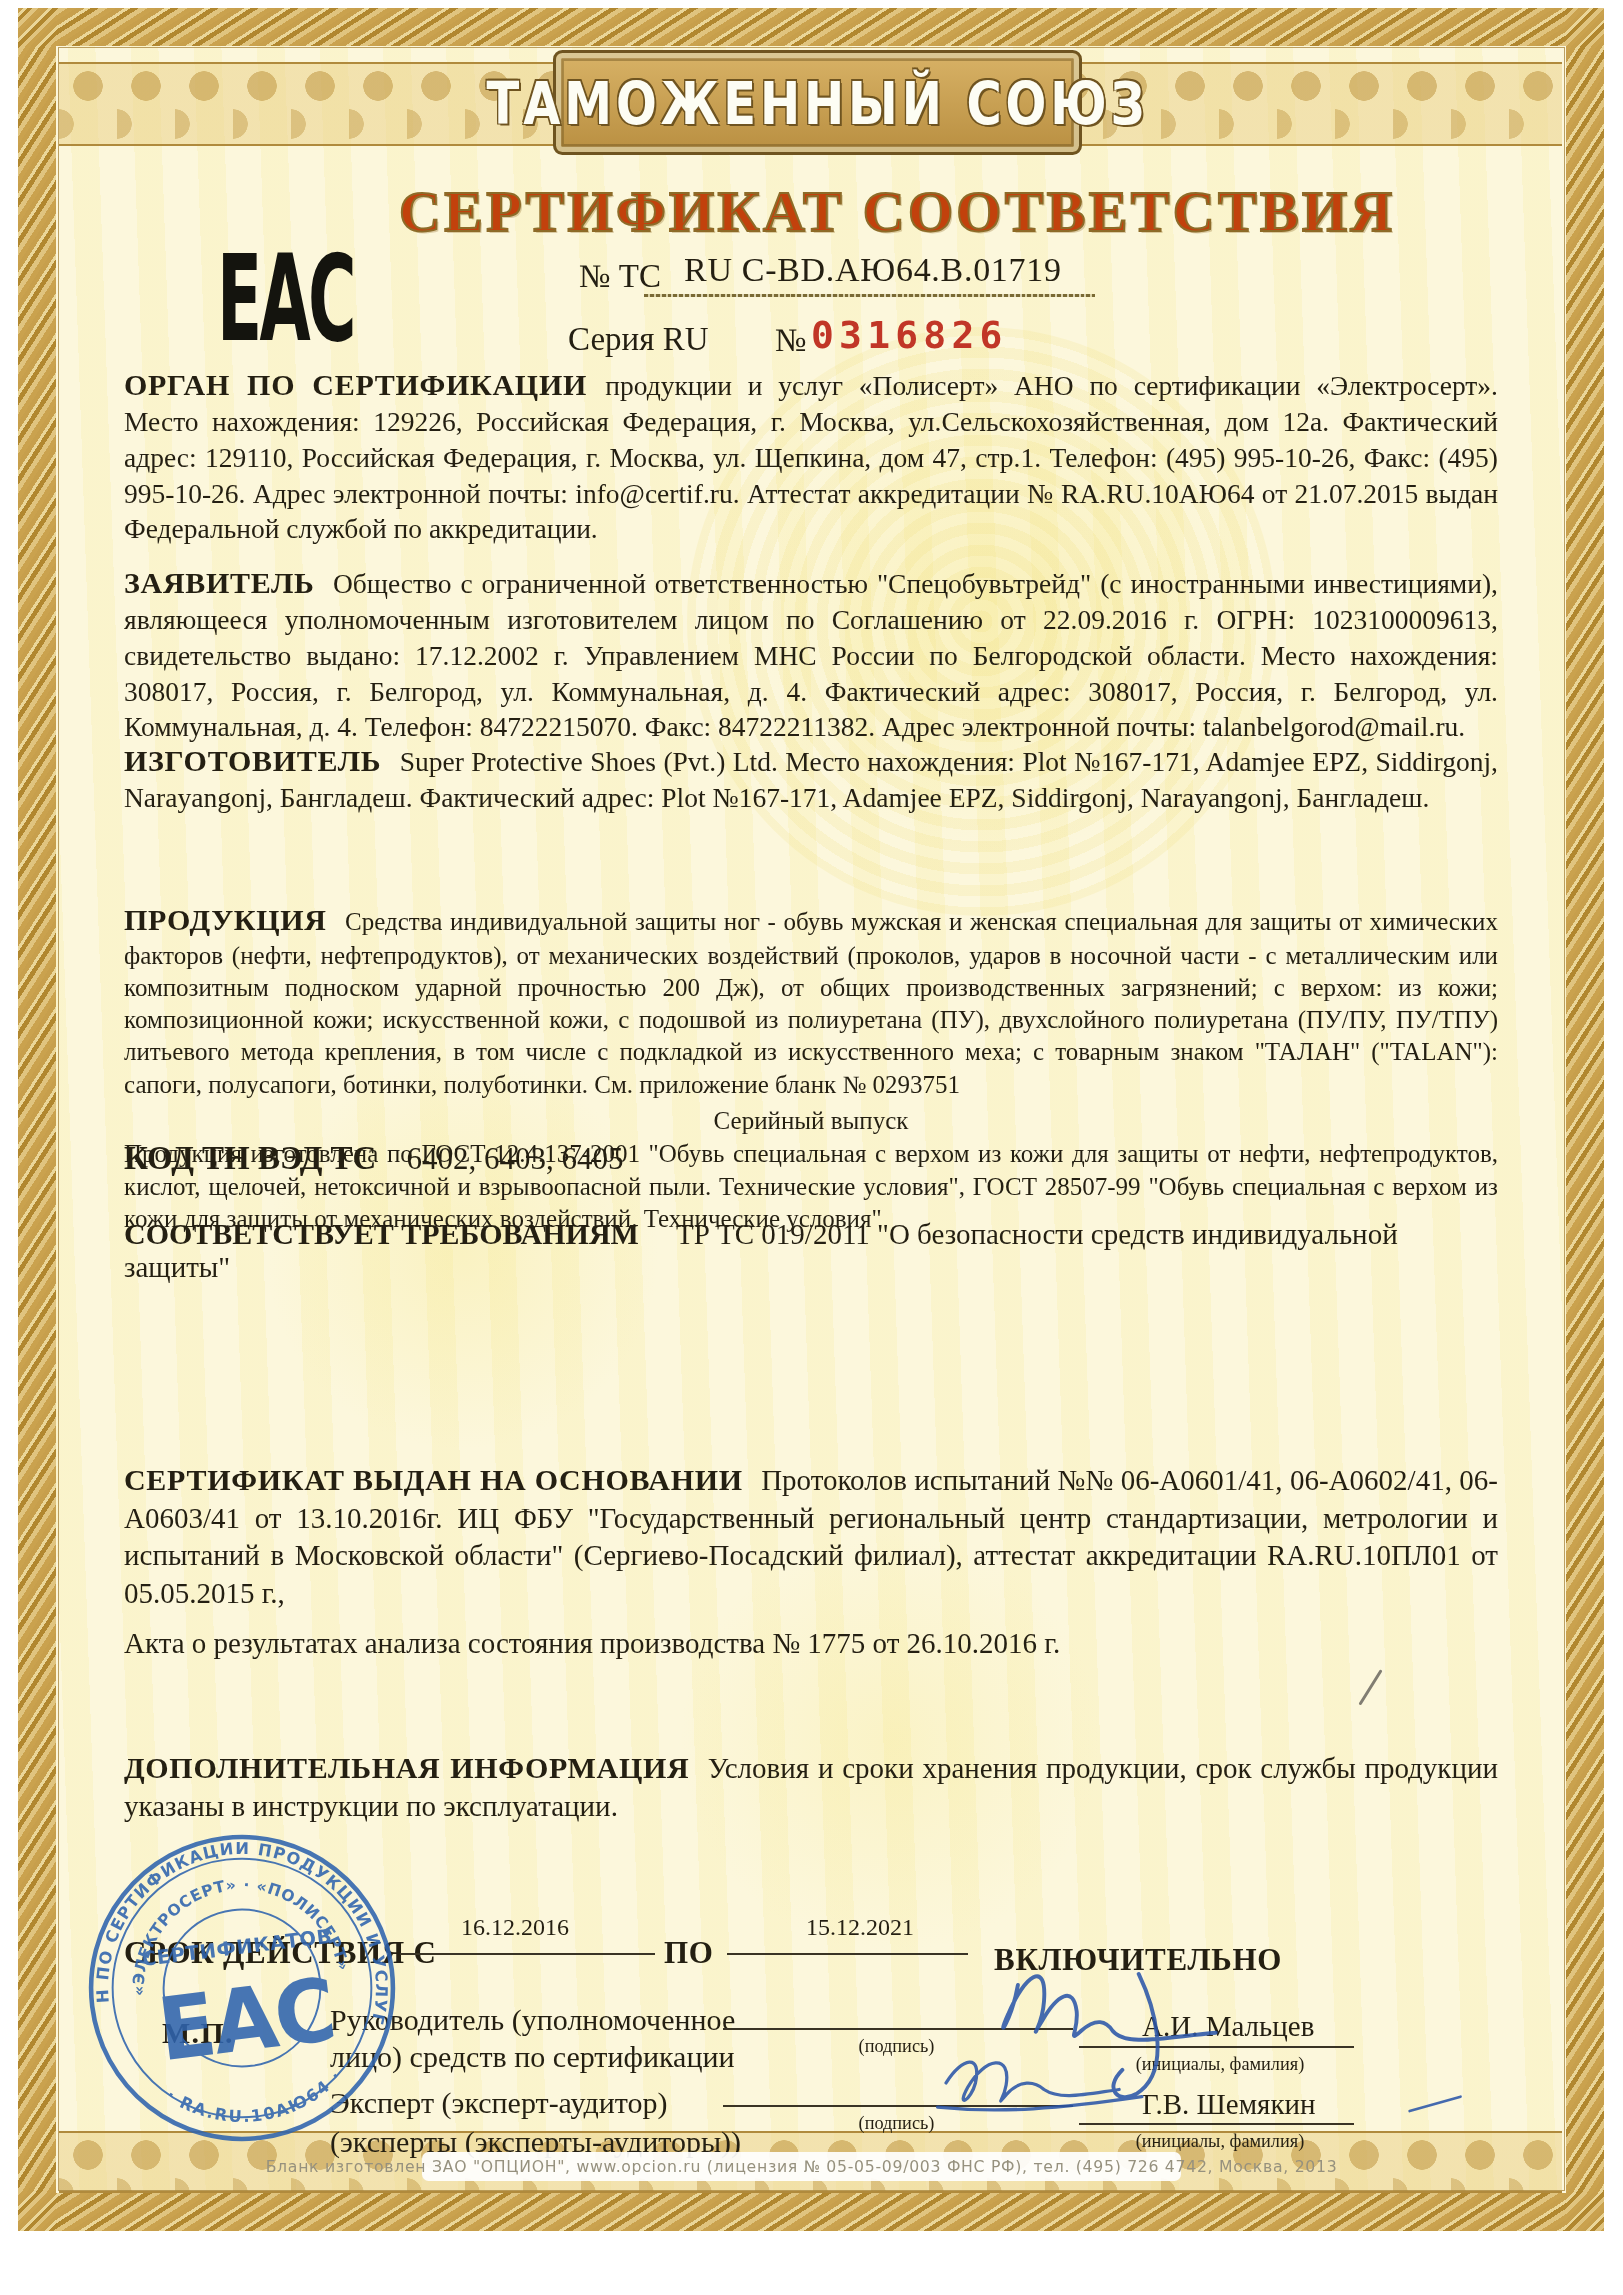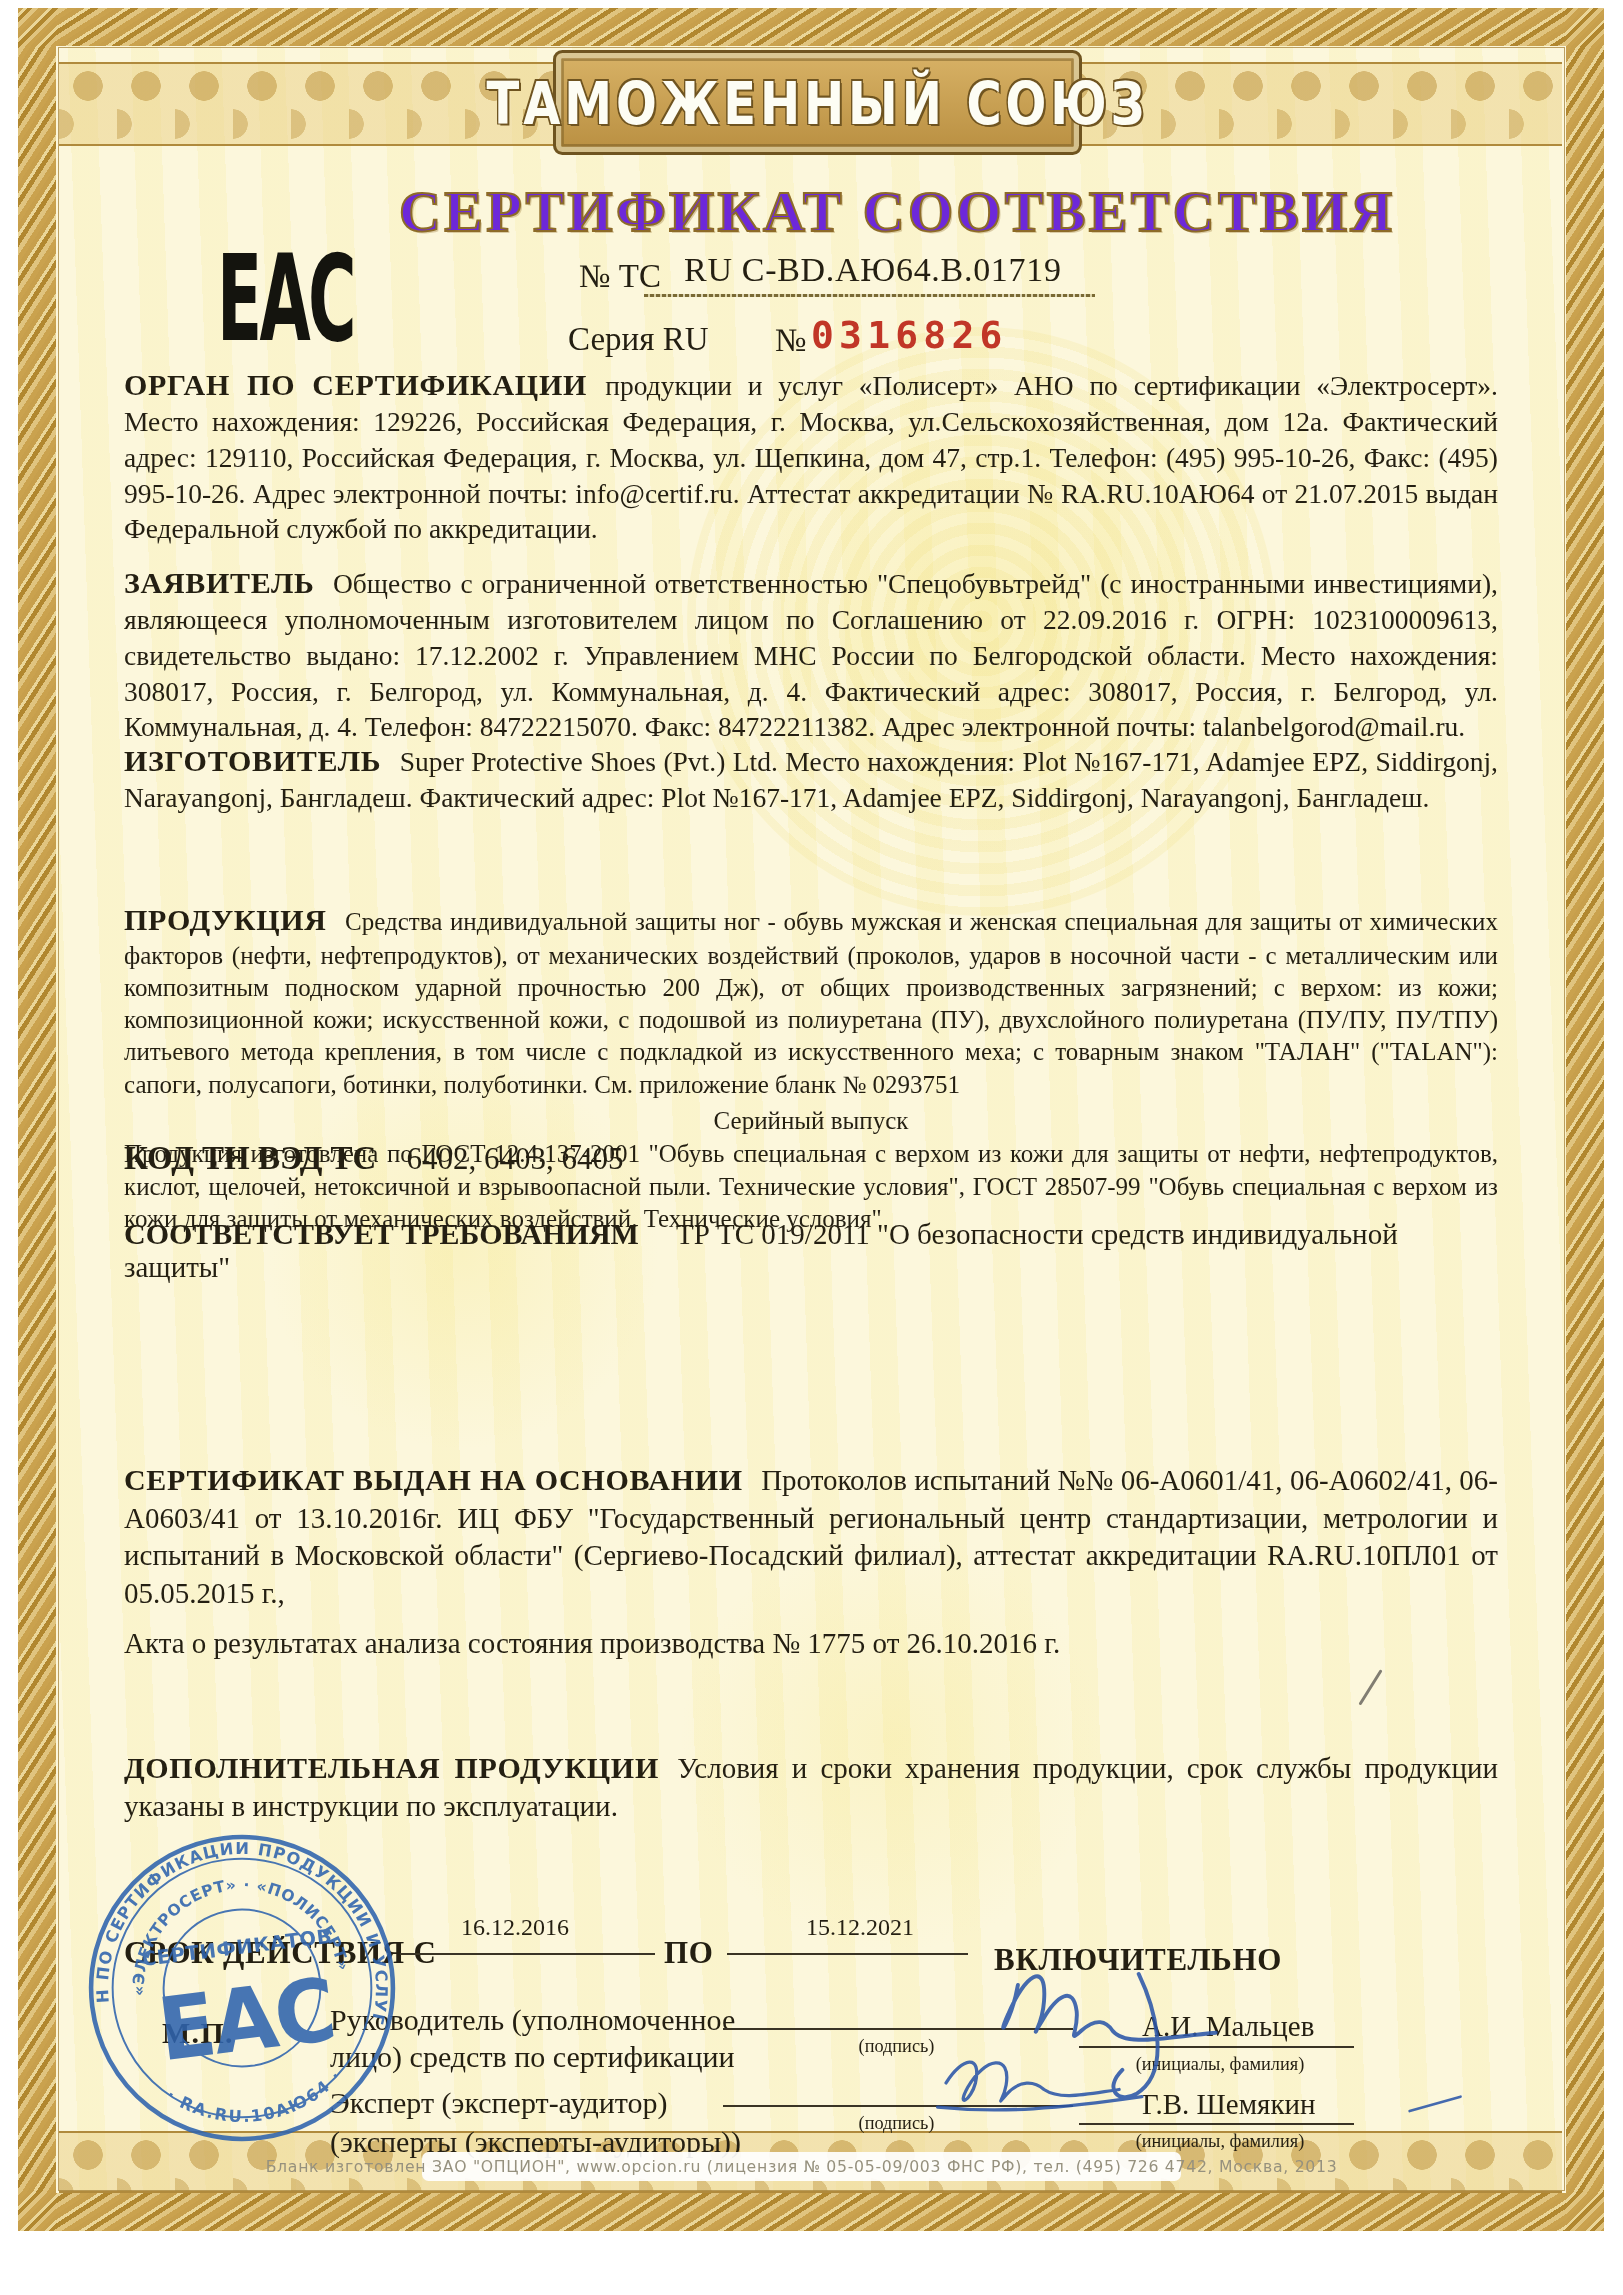--- a/index.html
+++ b/index.html
@@ -30,21 +30,21 @@
   .band-top{top:62px;height:80px;}
   .band-bottom{top:2131px;height:58px;}
   
   .plaque{position:absolute;left:553px;top:50px;width:523px;height:99px;display:flex;align-items:center;justify-content:center;
     background:linear-gradient(180deg,#d8b266,#b98f41);border:3.3px solid #6f5420;border-radius:9.2px;
     box-shadow:inset 0 0 0 5.2px rgba(252,242,200,.6), inset 0 0 0 7.9px rgba(111,84,32,.45);}
   .plaque-text{font-family:"DejaVu Sans",sans-serif;font-weight:bold;font-size:48px;color:#fdfdf4;
     letter-spacing:3.9px;transform:scaleY(1.22);white-space:nowrap;
     text-shadow:2px 2px 0 #6f5420,-1.3px -1.3px 0 #6f5420,1.3px -1.3px 0 #6f5420,-1.3px 1.3px 0 #6f5420;}
   .cert-title{position:absolute;left:399px;top:178px;width:824px;text-align:center;
-    font-weight:bold;font-size:58px;letter-spacing:3.3px;color:#6d28d9;white-space:nowrap;
+    font-weight:bold;font-size:58px;letter-spacing:3.3px;color:#c2410c;white-space:nowrap;
     -webkit-text-stroke:2px #8d6b28;text-shadow:2px 2px 0 rgba(141,107,40,.3);}
   .eac-mark{position:absolute;left:217px;top:230px;font-family:"DejaVu Sans",sans-serif;font-weight:900;
     font-size:63px;letter-spacing:-2.6px;color:#14140e;transform:scale(1.05,1.9);transform-origin:left top;}
   .no-ts-label{position:absolute;left:579px;top:258px;font-size:33px;}
   .no-ts-value{position:absolute;left:684px;top:251px;font-size:34px;letter-spacing:0.7px;}
   .no-ts-line{position:absolute;left:644px;top:294px;width:451px;height:2.6px;
     background:repeating-linear-gradient(90deg,#7a6a35 0 3.9px,rgba(122,106,53,.25) 3.9px 5.9px);}
   .series-label{position:absolute;left:568px;top:321px;font-size:33px;}
   .series-no{position:absolute;left:775px;top:322px;font-size:33px;}
   .series-value{position:absolute;left:811px;top:313px;font-family:"DejaVu Sans Mono",monospace;
@@ -124,21 +124,21 @@
 
   <div class="kod-row"><b>КОД ТН ВЭД ТС</b><span>6402, 6403, 6405</span></div>
 
   <div class="sootv-row"><b>СООТВЕТСТВУЕТ ТРЕБОВАНИЯМ</b><span>ТР ТС 019/2011 "О безопасности средств индивидуальной защиты"</span></div>
 
   <div class="sec" style="top:1460px;font-size:29px">
     <p style="margin:0"><b class="h">СЕРТИФИКАТ ВЫДАН НА ОСНОВАНИИ</b><span class="sp"></span><span>Протоколов испытаний №№ 06-А0601/41, 06-А0602/41, 06-А0603/41 от 13.10.2016г. ИЦ ФБУ "Государственный региональный центр стандартизации, метрологии и испытаний в Московской области" (Сергиево-Посадский филиал), аттестат аккредитации RA.RU.10ПЛ01 от 05.05.2015 г.,</span></p>
     <p class="osn2">Акта о результатах анализа состояния производства № 1775 от 26.10.2016 г.</p>
   </div>
 
-  <p class="sec" style="top:1748px;font-size:29px"><b class="h">ДОПОЛНИТЕЛЬНАЯ ПРОДУКЦИИ</b><span class="sp"></span><span>Условия и сроки хранения продукции, срок службы продукции указаны в инструкции по эксплуатации.</span></p>
+  <p class="sec" style="top:1748px;font-size:29px"><b class="h">ДОПОЛНИТЕЛЬНАЯ ИНФОРМАЦИЯ</b><span class="sp"></span><span>Условия и сроки хранения продукции, срок службы продукции указаны в инструкции по эксплуатации.</span></p>
 
   <div class="v-label" style="left:124px;top:1911px">СРОК ДЕЙСТВИЯ С</div>
   <div class="v-date" style="left:461px;top:1914px">16.12.2016</div>
   <div class="v-line" style="left:400px;top:1953px;width:255px"></div>
   <div class="v-label" style="left:664px;top:1911px">ПО</div>
   <div class="v-date" style="left:806px;top:1914px">15.12.2021</div>
   <div class="v-line" style="left:727px;top:1953px;width:241px"></div>
   <div class="v-label" style="left:994px;top:1918px">ВКЛЮЧИТЕЛЬНО</div>
 
   <div class="mp">М.П.</div>

